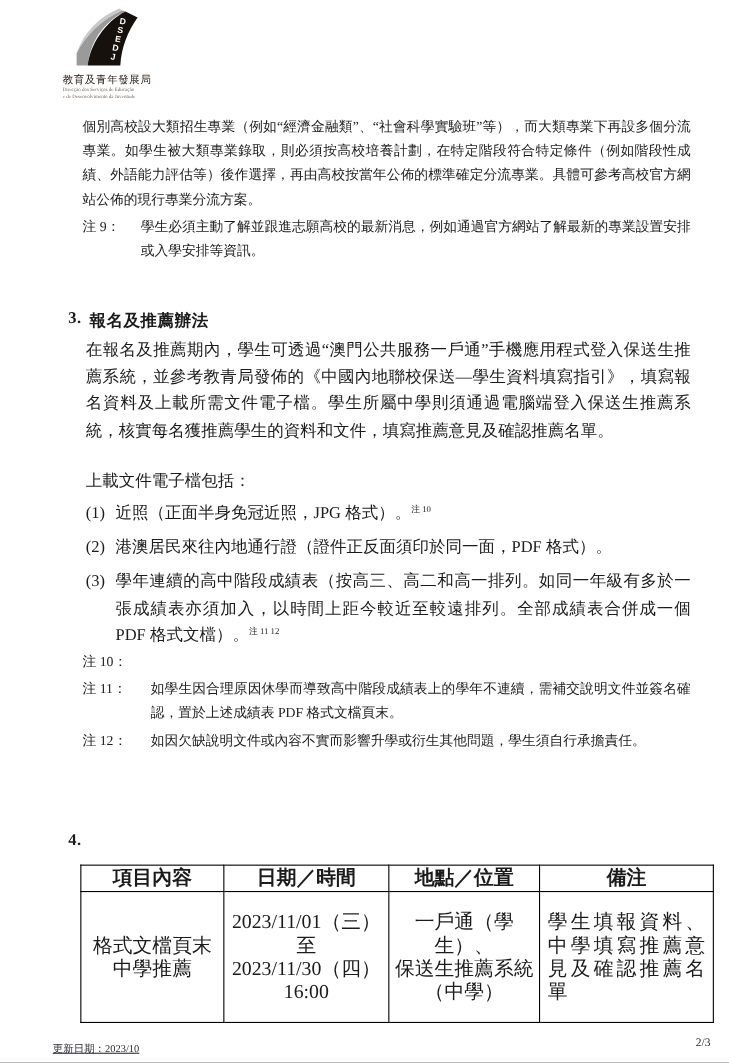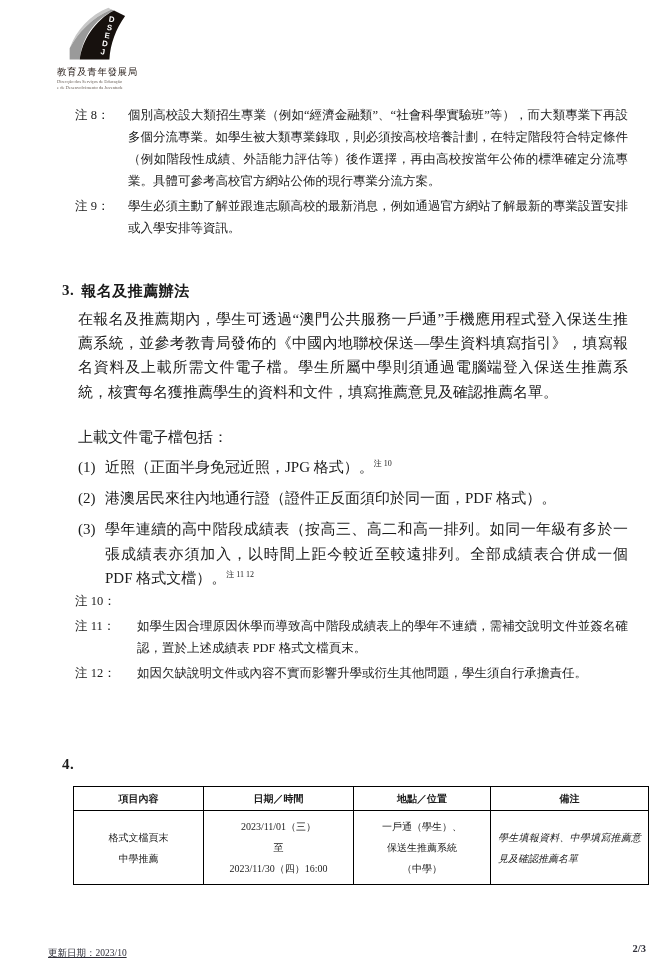--- a/index.html
+++ b/index.html
@@ -36,30 +36,30 @@
           line-height:24.2px; text-align:justify; text-justify:inter-character; }
   .upload-intro { position:absolute; left:78px; top:428px; font-size:15px; }
   .upload-list { position:absolute; left:78px; top:455px; width:550px; }
   .upload-item { display:flex; font-size:15px; line-height:24.2px; margin-bottom:7px; }
   .item-num { flex:0 0 27px; }
   .item-text { flex:1; text-align:justify; text-justify:inter-character; }
   sup { font-size:8px; line-height:0; }
 
   
   table.sched { position:absolute; left:73px; top:786px; border-collapse:collapse;
-                table-layout:fixed; font-size:10px; }
+                table-layout:fixed; font-size:18px; }
   table.sched th, table.sched td { border:1.4px solid #000; padding:2px 5px;
                 vertical-align:middle; text-align:center; line-height:21px; }
   table.sched th { font-weight:bold; height:20px; padding:1px 2px; }
-  table.sched td.left { text-align:justify; text-justify:inter-character; padding:4px 7px;font-style:italic; }
+  table.sched td.left { text-align:justify; text-justify:inter-character; padding:17px 7px; }
   table.sched tbody tr { height:74px; }
 
   
   .footer-updated { position:absolute; left:48px; top:947px; font-size:9.5px; color:#2e2e38;text-decoration:underline; }
-  .footer-page { position:absolute; right:17px; top:943px; font-size:10.5px; color:#2e2e38;font-weight:bold; }
+  .footer-page { position:absolute; right:17px; top:943px; font-size:10.5px; color:#2e2e38; }
 </style>
 </head>
 <body>
 
 <div class="page">
 
   <div class="logo">
     <svg width="74" height="61" viewBox="0 0 80 66" aria-hidden="true">
       <path d="M47,4 C27,12 12,28 5,48 C14,31 29,15 50,6 Z" fill="#c9c9c9"></path>
       <path d="M50,6 C29,15 14,31 5,48 L5,60 L16,60 C18,38 31,17 53,7 Z" fill="#9a9a9a"></path>
@@ -74,21 +74,20 @@
     </svg>
     <div class="logo-zh">教育及青年發展局</div>
     <div class="logo-pt">
       <div>Direcção dos Serviços de Educação</div>
       <div>e de Desenvolvimento da Juventude</div>
     </div>
   </div>
 
   <div class="top-notes">
     <div class="note-row">
-      <span class="note-label">注 8：</span>
       <span class="note-text">個別高校設大類招生專業（例如“經濟金融類”、“社會科學實驗班”等），而大類專業下再設多個分流專業。如學生被大類專業錄取，則必須按高校培養計劃，在特定階段符合特定條件（例如階段性成績、外語能力評估等）後作選擇，再由高校按當年公佈的標準確定分流專業。具體可參考高校官方網站公佈的現行專業分流方案。</span>
     </div>
     <div class="note-row">
       <span class="note-label">注 9：</span>
       <span class="note-text">學生必須主動了解並跟進志願高校的最新消息，例如通過官方網站了解最新的專業設置安排或入學安排等資訊。</span>
     </div>
   </div>
 
   <div class="s-heading" style="top:282px">
     <span class="h-num">3.</span>

